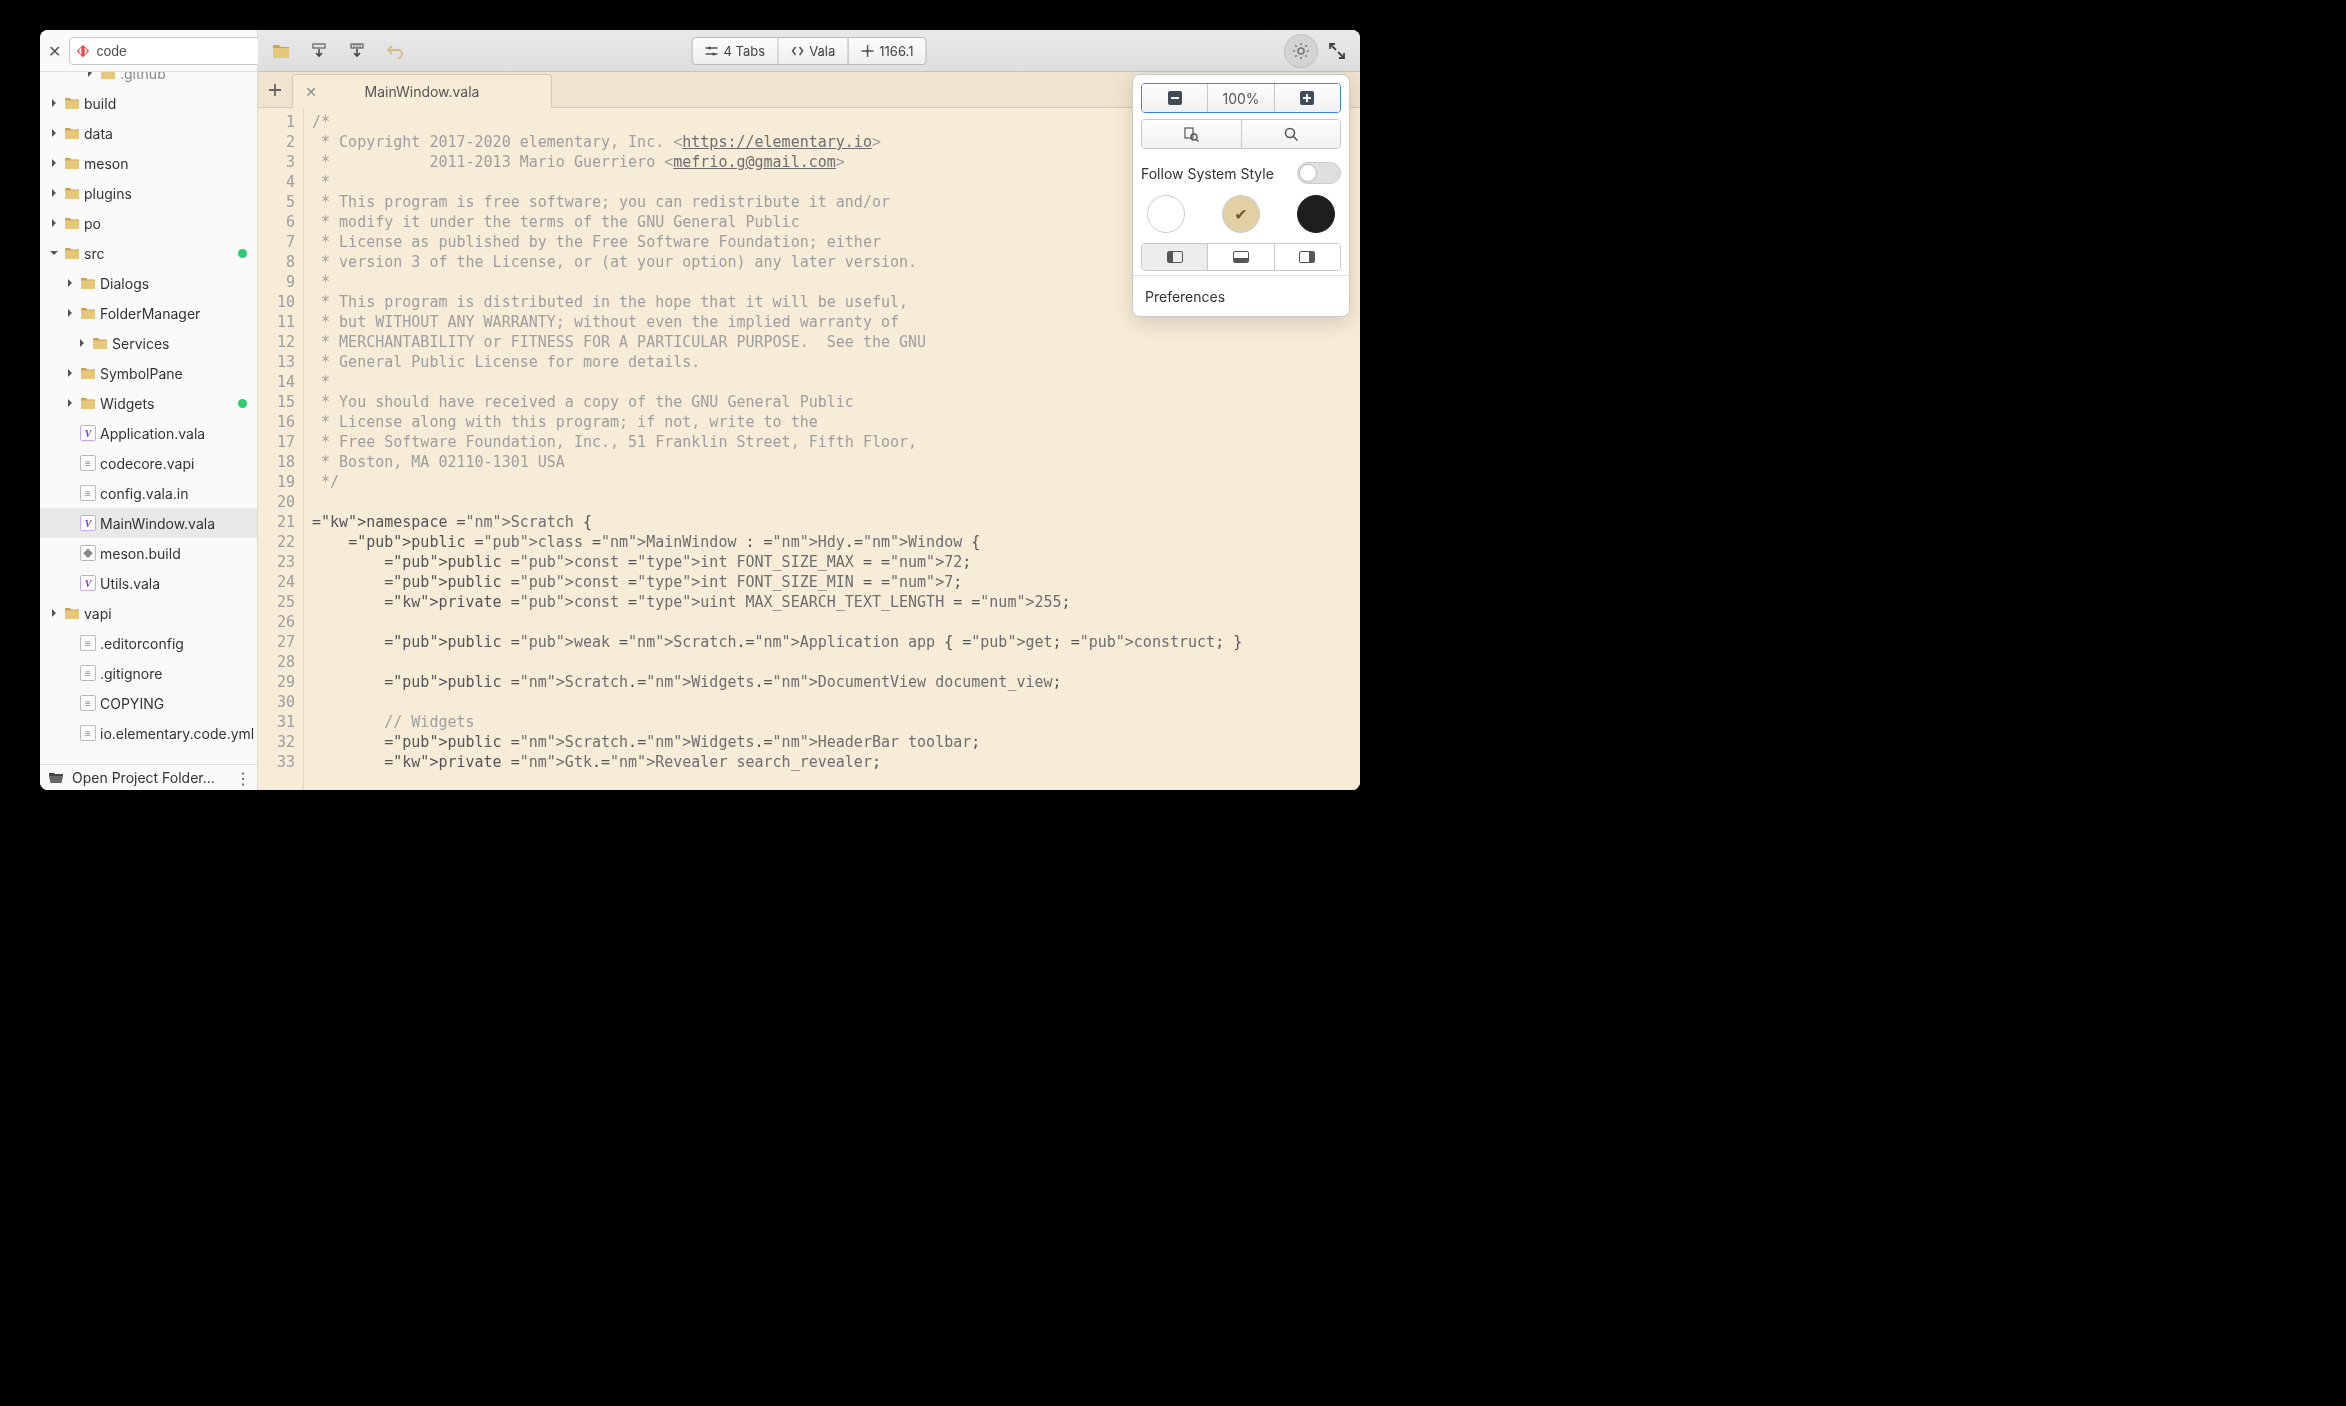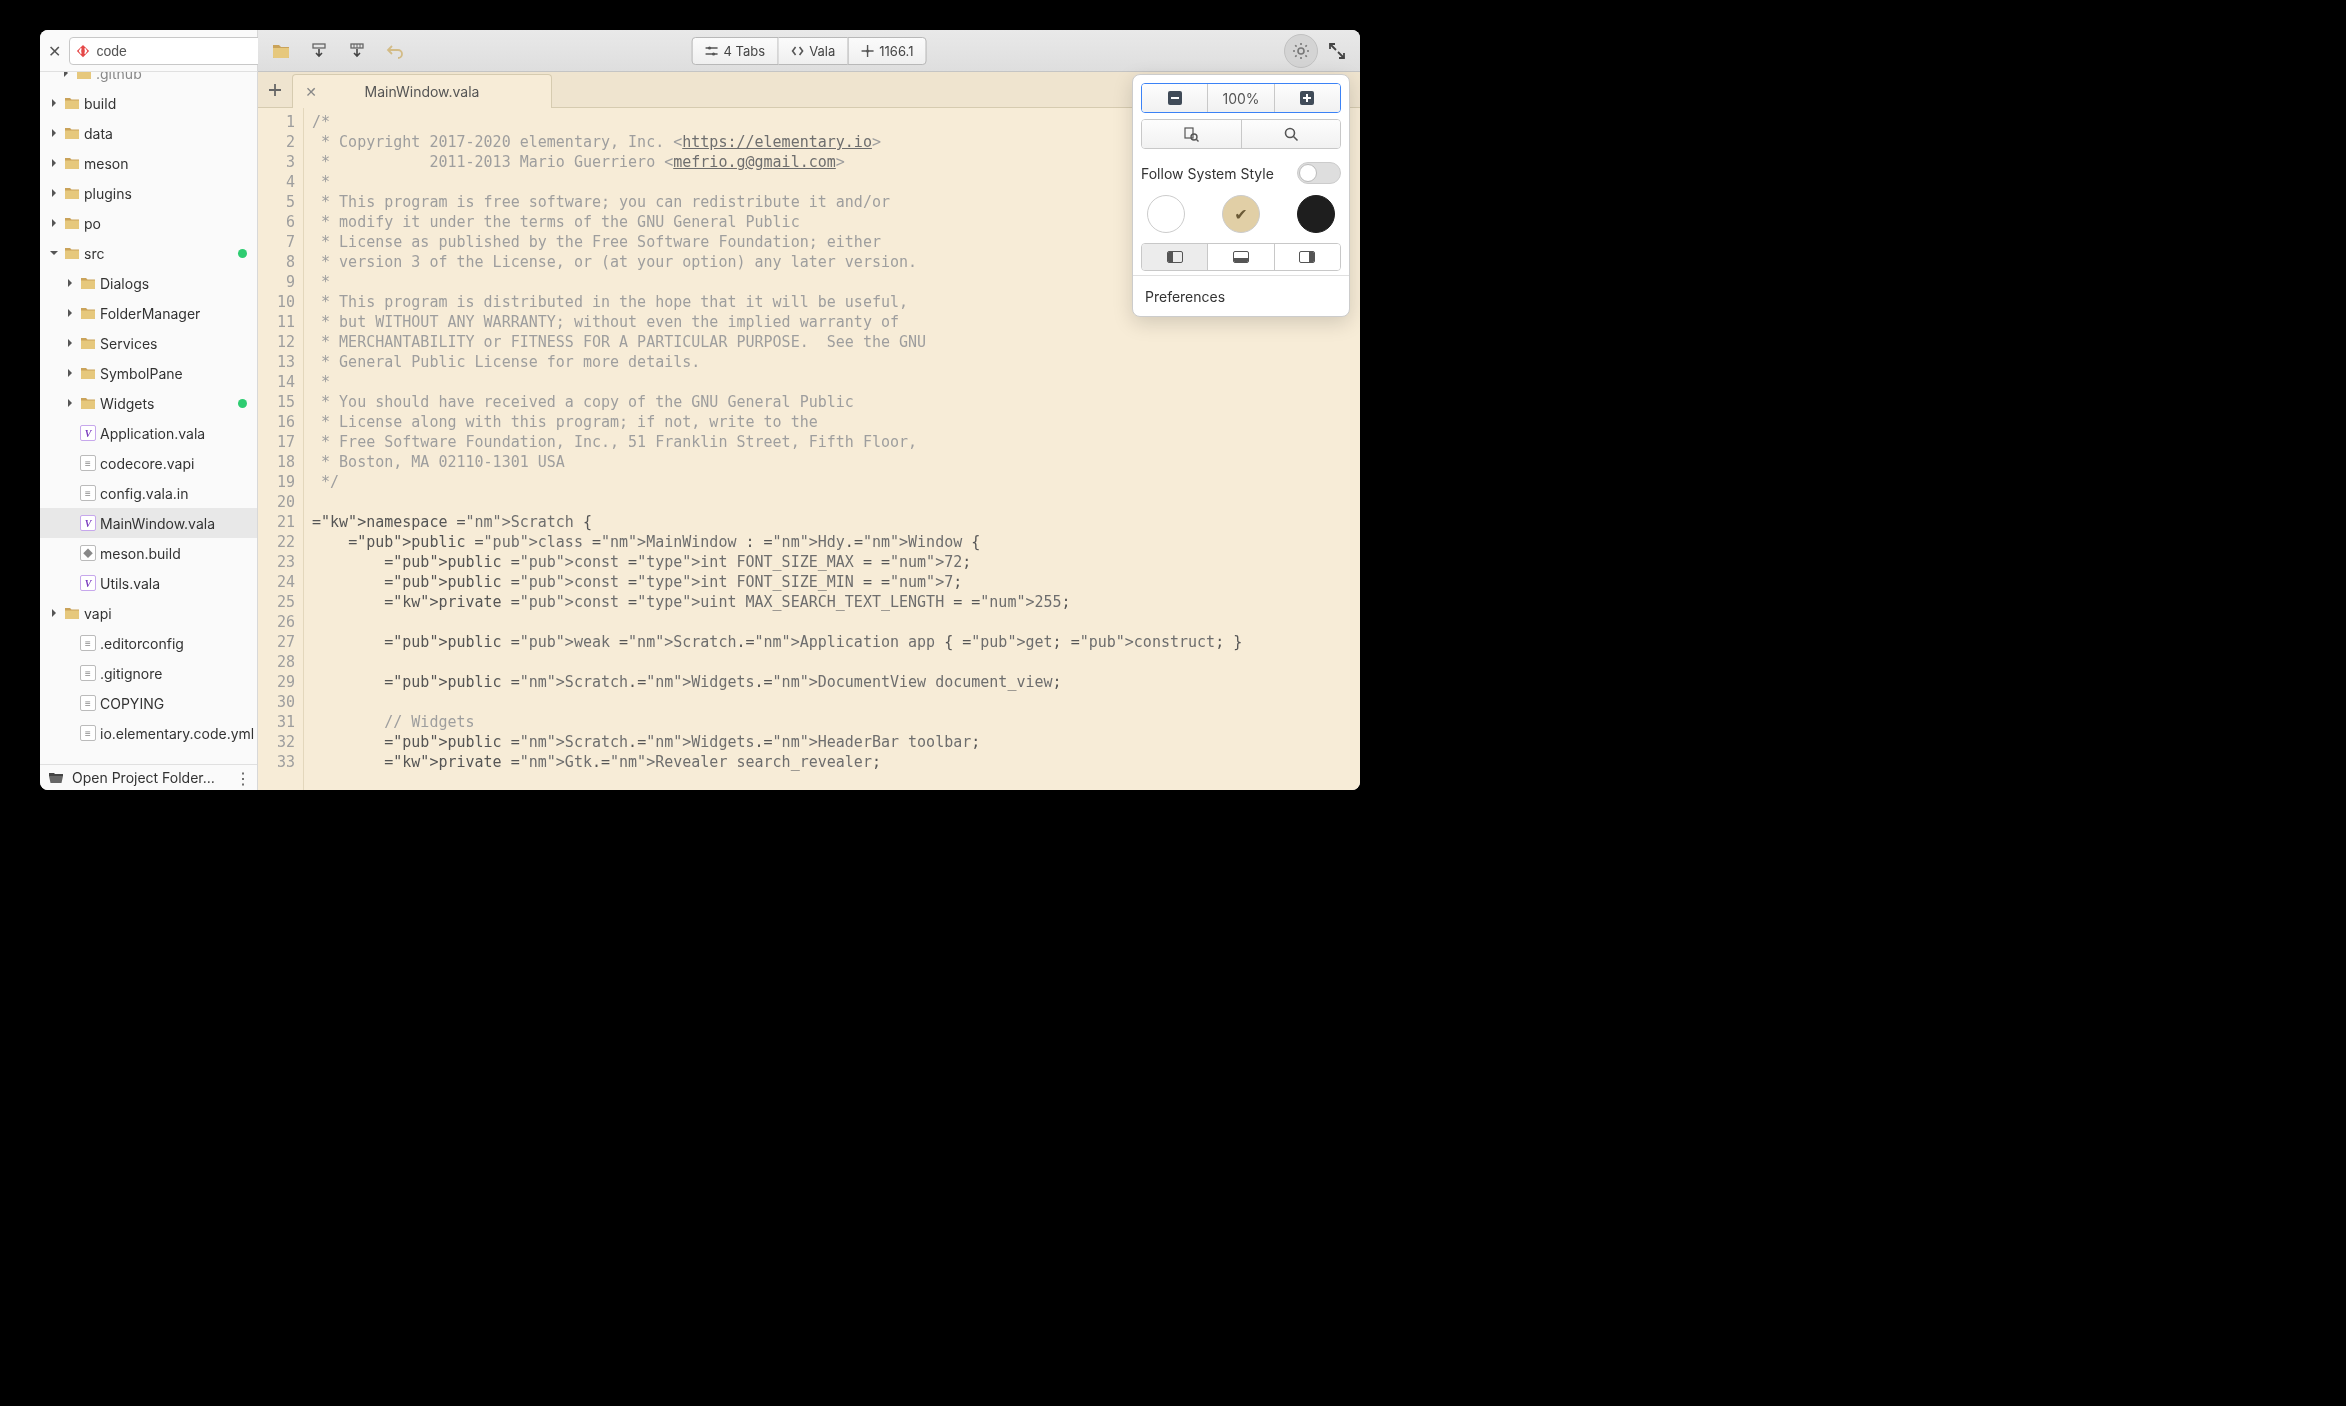--- a/index.html
+++ b/index.html
@@ -179,21 +179,21 @@
       <div class="search-box">
         <svg class="code-icon" viewBox="0 0 16 16">
             <path fill="#e54848" d="M8 1 L15 8 L8 15 L1 8 Z"></path>
             <path fill="#fff" d="M6 5 L4 8 L6 11 M10 5 L12 8 L10 11" stroke="#fff" stroke-width="1.5"></path>
           </svg>
         <input value="code" style="">
       </div>
     </div>
 
     <div class="tree" id="tree">
-        <div class="tree-row clipped" style="padding-left: 20px; margin-top: -16px;">
+        <div class="tree-row clipped" style="padding-left: 8px; margin-top: -16px; margin-left: 36px;">
           <svg class="arrow" viewBox="0 0 12 12">
             <path d="M4 2l4 4-4 4" fill="#555"></path>
           </svg>
           <svg class="folder-icon" viewBox="0 0 16 16">
             <path fill="#caa35a" d="M1 3h5l1.5 1.5H15V13a1 1 0 0 1-1 1H2a1 1 0 0 1-1-1z"></path>
             <path fill="#e6c87d" d="M1 5.5h14V13a1 1 0 0 1-1 1H2a1 1 0 0 1-1-1z"></path>
           </svg>
           <span class="tree-label">.github</span>
         </div>
         <div class="tree-row" style="padding-left: 8px;">
@@ -270,21 +270,21 @@
         <div class="tree-row" style="padding-left: 24px;">
           <svg class="arrow" viewBox="0 0 12 12">
             <path d="M4 2l4 4-4 4" fill="#555"></path>
           </svg>
           <svg class="folder-icon" viewBox="0 0 16 16">
             <path fill="#caa35a" d="M1 3h5l1.5 1.5H15V13a1 1 0 0 1-1 1H2a1 1 0 0 1-1-1z"></path>
             <path fill="#e6c87d" d="M1 5.5h14V13a1 1 0 0 1-1 1H2a1 1 0 0 1-1-1z"></path>
           </svg>
           <span class="tree-label">FolderManager</span>
         </div>
-        <div class="tree-row" style="padding-left: 24px;">
+        <div class="tree-row" style="padding-left: 36px;">
           <svg class="arrow" viewBox="0 0 12 12">
             <path d="M4 2l4 4-4 4" fill="#555"></path>
           </svg>
           <svg class="folder-icon" viewBox="0 0 16 16">
             <path fill="#caa35a" d="M1 3h5l1.5 1.5H15V13a1 1 0 0 1-1 1H2a1 1 0 0 1-1-1z"></path>
             <path fill="#e6c87d" d="M1 5.5h14V13a1 1 0 0 1-1 1H2a1 1 0 0 1-1-1z"></path>
           </svg>
           <span class="tree-label">Services</span>
         </div>
         <div class="tree-row" style="padding-left: 24px;">

